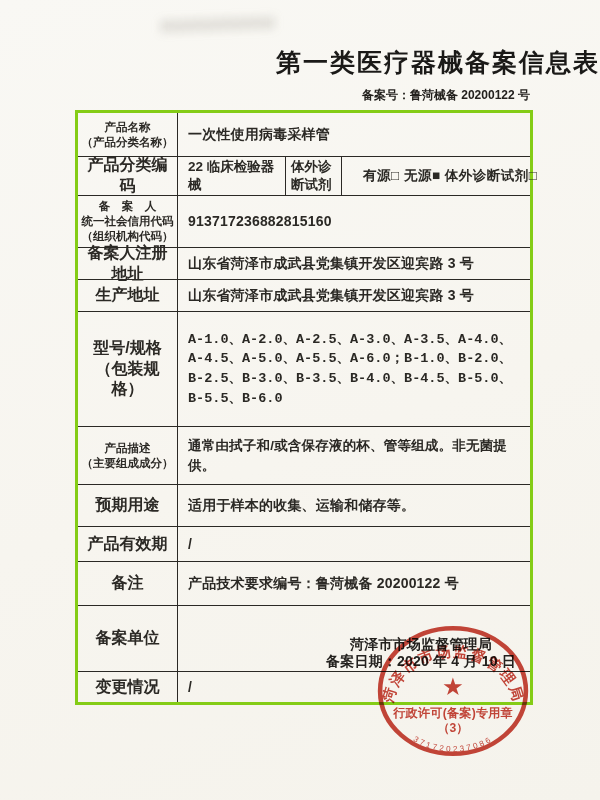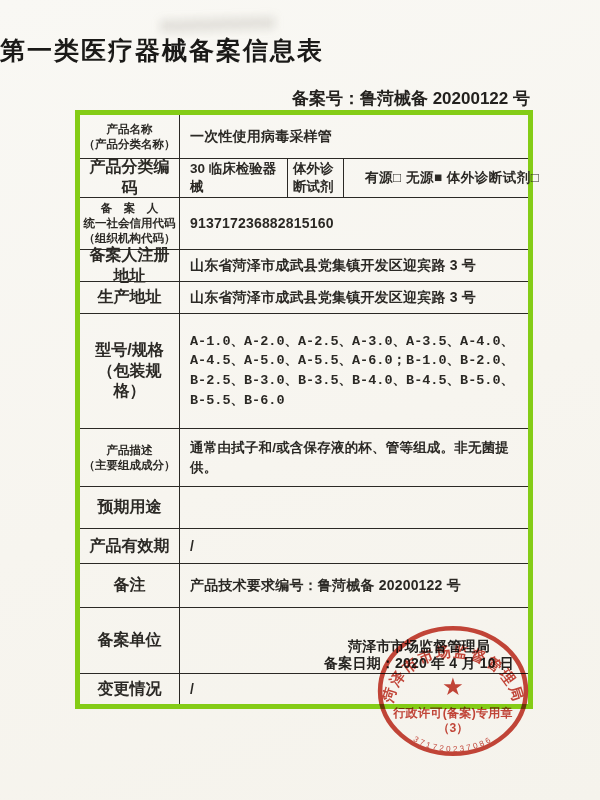--- a/index.html
+++ b/index.html
@@ -13,31 +13,31 @@
   }
   .paper {
     position:absolute; inset:0;
     background: linear-gradient(160deg, #f9f8f4 0%, #f7f5ef 55%, #f5f3ec 100%);
   }
   .smudge {
     position:absolute; left:160px; top:18px; width:115px; height:13px;
     background: rgba(110,104,92,.16); filter: blur(4px); transform: rotate(-2deg);
   }
   .title {
-    position:absolute; top:34px; left:0; right:0;
-    text-align:left; font-size:25px; font-weight:bold;
+    position:absolute; top:46px; left:0; right:0;
+    text-align:right; font-size:25px; font-weight:bold;
     letter-spacing:2px; color:#1b1a18;
   }
   .record-no {
     position:absolute; top:87px; right:70px;
-    font-size:17px; font-weight:600; color:#23211e;
+    font-size:12px; font-weight:600; color:#23211e;
   }
   .table {
     position:absolute; top:110px; left:75px; width:458px;
-    border:5px solid #84cc16; background:transparent;
+    border:3px solid #84cc16; background:transparent;
   }
   .tr { display:flex; align-items:stretch; }
   .tr + .tr { border-top:1px solid #2b2925; }
   .th {
     width:100px; flex:0 0 100px;
     border-right:1px solid #2b2925;
     display:flex; align-items:center; justify-content:center;
     text-align:center; font-size:16px; font-weight:600;
     white-space:pre-line; line-height:1.3; padding:2px 3px;
   }
@@ -85,21 +85,21 @@
 <div class="table">
 
   <div class="tr r1">
     <div class="th">产品名称
 （产品分类名称）</div>
     <div class="td">一次性使用病毒采样管</div>
   </div>
 
   <div class="tr r2">
     <div class="th">产品分类编码</div>
-    <div class="tc tc-cat">30 临床检验器械</div>
+    <div class="tc tc-cat">22 临床检验器械</div>
     <div class="tc tc-feat">体外诊断试剂</div>
     <div class="tc tc-opts">有源□ 无源■ 体外诊断试剂□</div>
   </div>
 
 
   <div class="tr r4">
     <div class="th">备　案　人
 统一社会信用代码
 （组织机构代码）</div>
     <div class="td">913717236882815160</div>
@@ -122,20 +122,21 @@
   </div>
 
   <div class="tr r8">
     <div class="th">产品描述
 （主要组成成分）</div>
     <div class="td">通常由拭子和/或含保存液的杯、管等组成。非无菌提供。</div>
   </div>
 
   <div class="tr r9">
     <div class="th">预期用途</div>
+    <div class="td">适用于样本的收集、运输和储存等。</div>
   </div>
 
   <div class="tr r10">
     <div class="th">产品有效期</div>
     <div class="td">/</div>
   </div>
 
   <div class="tr r11">
     <div class="th">备注</div>
     <div class="td">产品技术要求编号：鲁菏械备 20200122 号</div>

